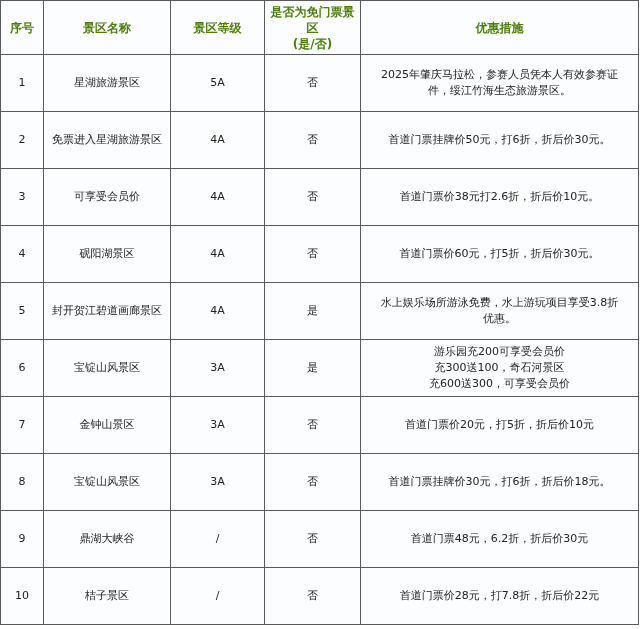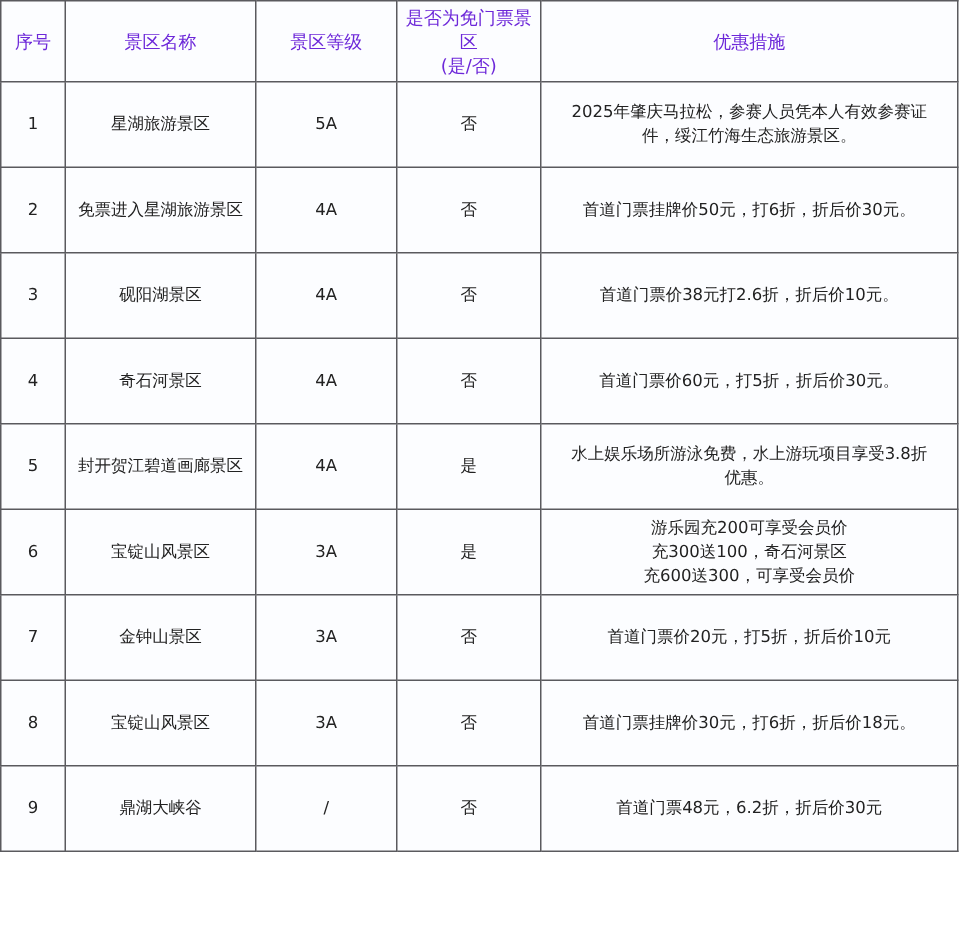--- a/index.html
+++ b/index.html
@@ -26,23 +26,23 @@
     table.scenic-table td, table.scenic-table th {
       border: 1px solid #5a5a5e;
       text-align: center;
       vertical-align: middle;
       padding: 0 4px;
       font-size: 11px;
       line-height: 16px;
       overflow: hidden;
     }
     table.scenic-table th {
-      font-weight: normal;
+      font-weight: bold;
       font-size: 12px;
-      color: #6d28d9;
+      color: #4d7c0f;
       height: 53px;
     }
     table.scenic-table td {
       height: 56px;
       font-weight: normal;
     }
     tr.row-last td { height: 56px; }
     .col-no { width: 43px; }
     .col-name { width: 127px; }
     .col-level { width: 94px; }
@@ -93,30 +93,30 @@
     <td>2</td>
     <td>免票进入星湖旅游景区</td>
     <td>4A</td>
     <td>否</td>
     <td class="offer-cell">
           <span class="offer-line">首道门票挂牌价50元，打6折，折后价30元。</span>
         </td>
   </tr>
       <tr>
     <td>3</td>
-    <td>砚阳湖景区</td>
+    <td>可享受会员价</td>
     <td>4A</td>
     <td>否</td>
     <td class="offer-cell">
           <span class="offer-line">首道门票价38元打2.6折，折后价10元。</span>
         </td>
   </tr>
       <tr>
     <td>4</td>
-    <td>奇石河景区</td>
+    <td>砚阳湖景区</td>
     <td>4A</td>
     <td>否</td>
     <td class="offer-cell">
           <span class="offer-line">首道门票价60元，打5折，折后价30元。</span>
         </td>
   </tr>
       <tr>
     <td>5</td>
     <td>封开贺江碧道画廊景区</td>
     <td>4A</td>
@@ -157,14 +157,23 @@
   </tr>
       <tr>
     <td>9</td>
     <td>鼎湖大峡谷</td>
     <td>/</td>
     <td>否</td>
     <td class="offer-cell">
           <span class="offer-line">首道门票48元，6.2折，折后价30元</span>
         </td>
   </tr>
+      <tr class="row-last">
+    <td>10</td>
+    <td>桔子景区</td>
+    <td>/</td>
+    <td>否</td>
+    <td class="offer-cell">
+          <span class="offer-line">首道门票价28元，打7.8折，折后价22元</span>
+        </td>
+  </tr>
     </tbody>
 </table>
 
 </body></html>

